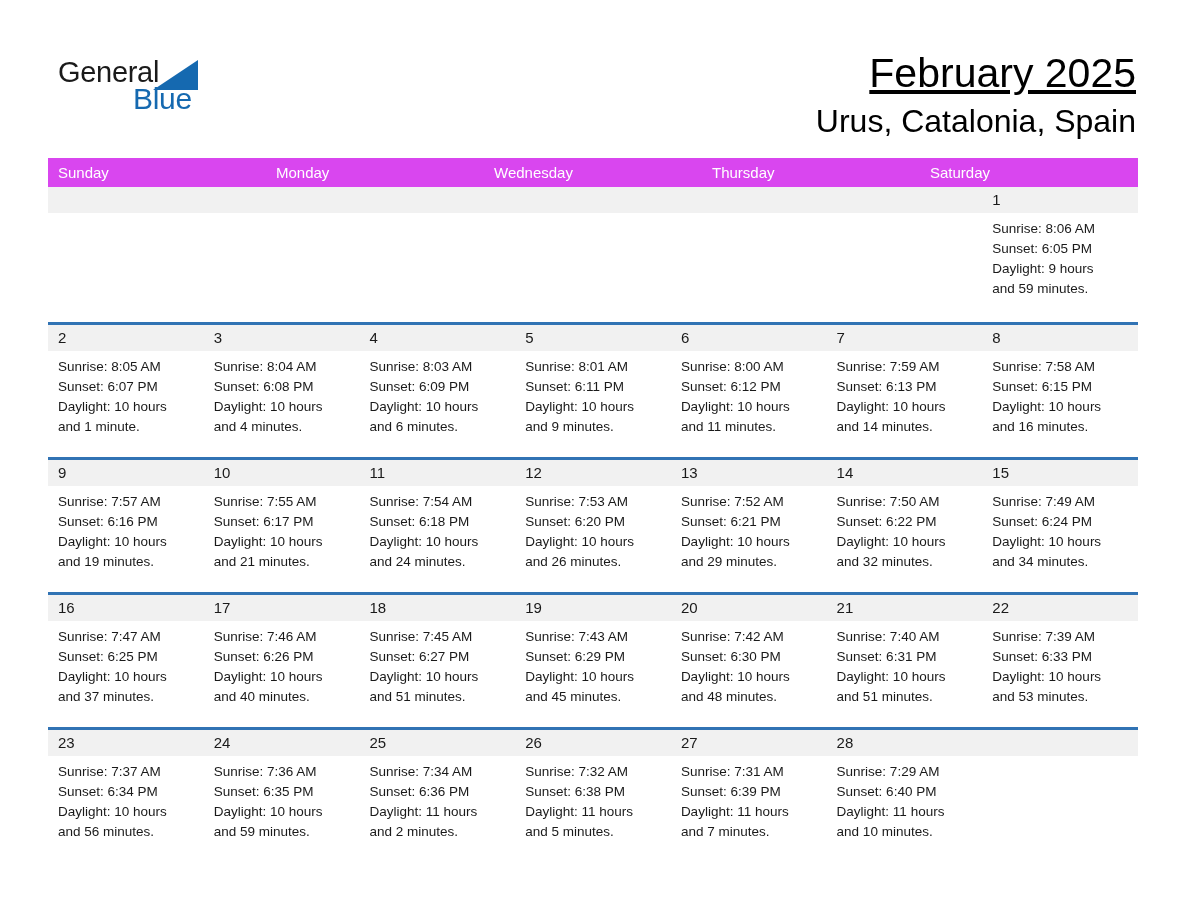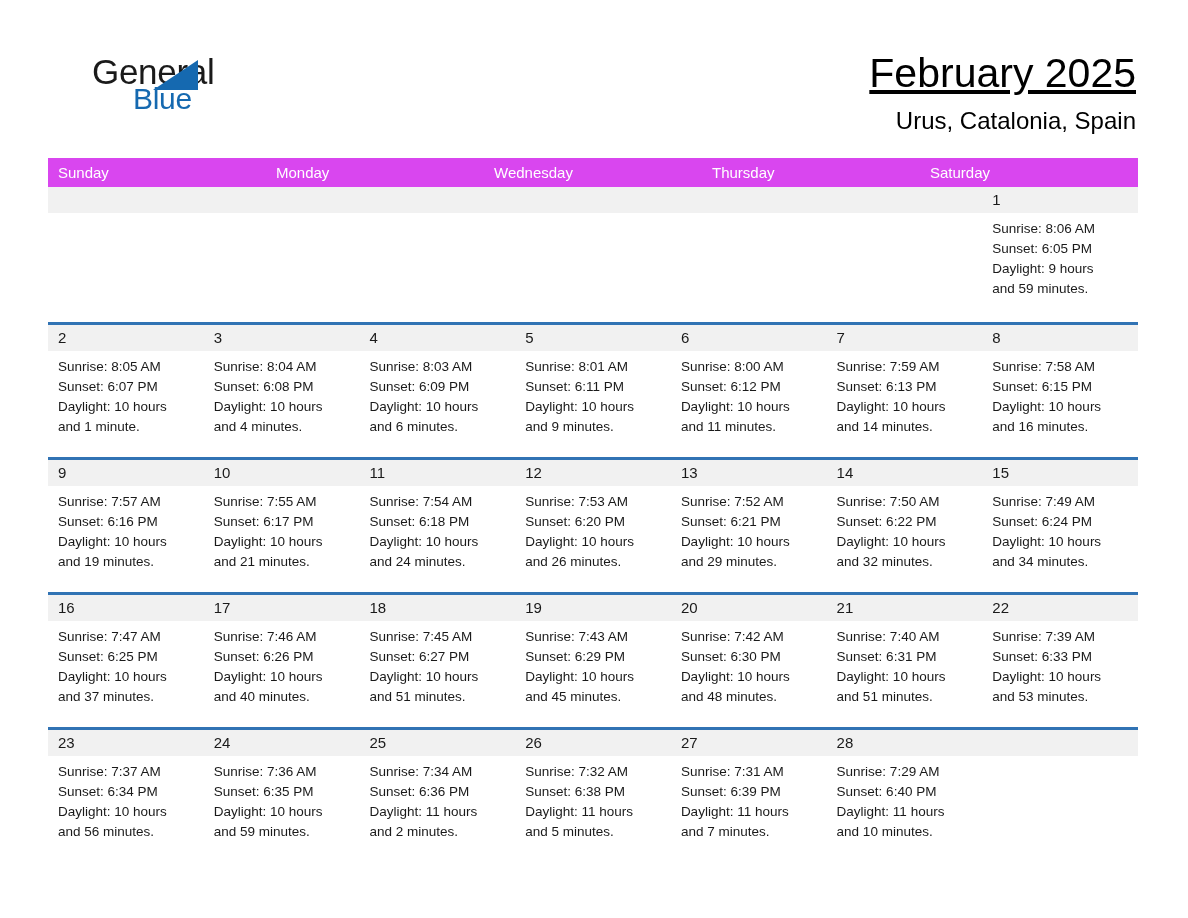--- a/index.html
+++ b/index.html
@@ -35,27 +35,26 @@
     position: absolute;
     left: 58px;
     top: 52px;
     width: 240px;
     height: 76px;
   }
   .logo-general {
     position: absolute;
     left: 0;
     top: 0;
-    font-size: 35px;
+    font-size: 29px;
     line-height: 40px;
     letter-spacing: -0.3px;
     color: #1a1a1a;
     font-family: "Liberation Sans", sans-serif;
     font-weight: 400;
-    margin-left: 34px;
   }
   .logo-tri {
     position: absolute;
     left: 95px;
     top: 8px;
     width: 0;
     height: 0;
     border-left: 45px solid transparent;
     border-bottom: 30px solid #1569b0;
   }
@@ -79,21 +78,21 @@
   }
   .cal-title {
     font-size: 41px;
     line-height: 50px;
     font-weight: 400;
     color: #000000;
     white-space: nowrap;
     text-decoration: underline;
   }
   .cal-subtitle {
-    font-size: 24px;
+    font-size: 32px;
     line-height: 30px;
     font-weight: 400;
     color: #000000;
     margin-top: 8px;
     white-space: nowrap;
   }
 
   
   .calendar {
     position: absolute;

